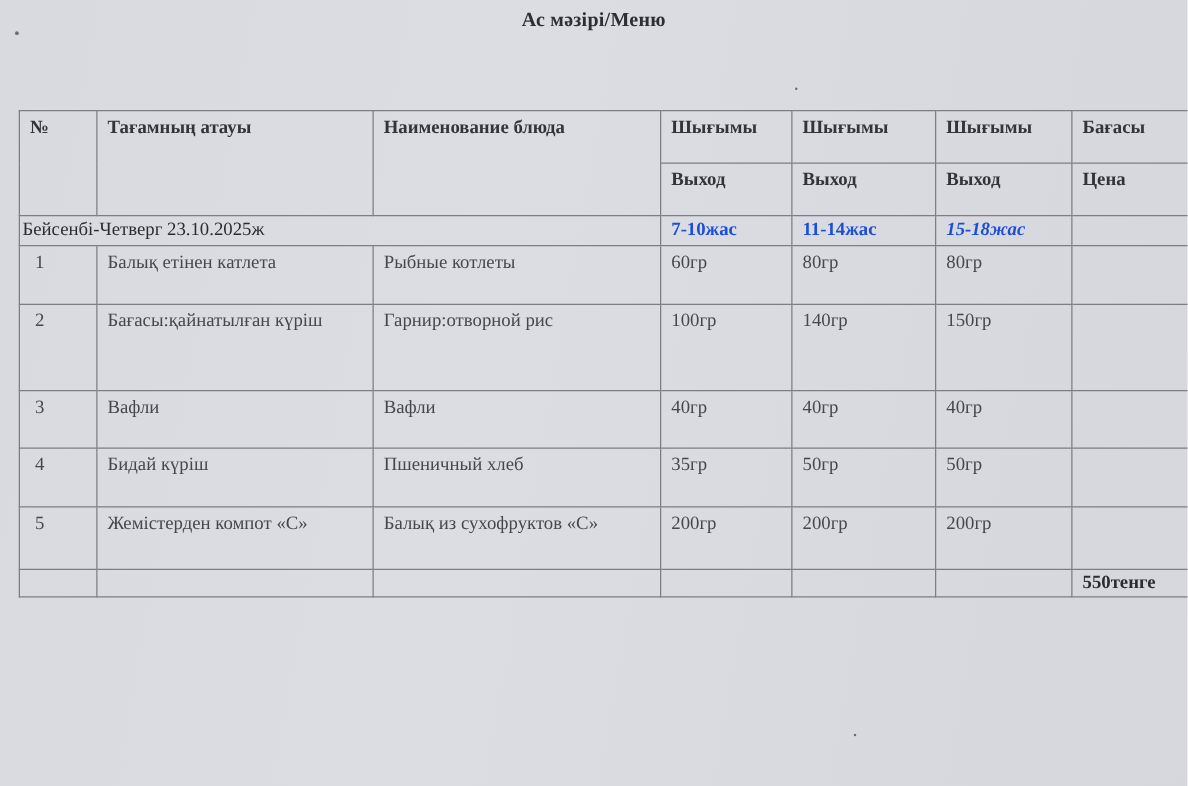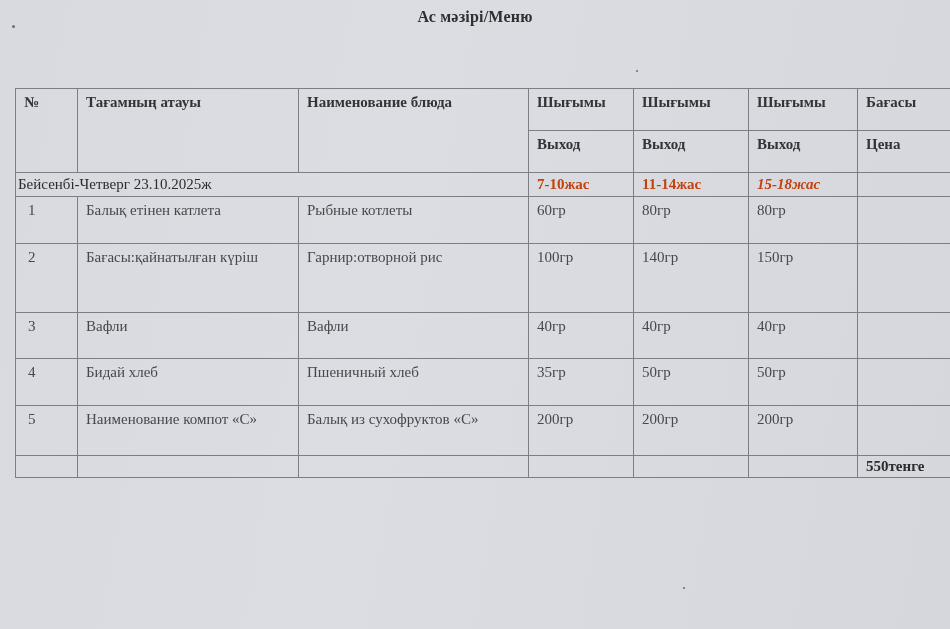--- a/index.html
+++ b/index.html
@@ -49,21 +49,21 @@
   table.menu td {
     border: 1px solid #7d7e84;
     vertical-align: top;
     padding: 4px 6px 0 8px;
     line-height: 19px;
     overflow: hidden;
     white-space: normal;
   }
   .hdr { font-weight: bold; color: #343438; }
   .day { font-weight: normal; color: #2c2c30; padding-left: 2px !important; }
-  .age { font-weight: bold; color: #c2410c; }
+  .age { font-weight: bold; color: #1d4ed8; }
   .num { padding-left: 12px !important; color: #48484d; }
   .txt { color: #47474c; }
   .total { font-weight: bold; color: #2c2c30; text-align: left; }
 </style>
 </head>
 <body>
 
 <div class="page">
 
   <span class="speck" style="left:12px; top:25px;"></span>
@@ -134,31 +134,31 @@
       <td class="txt">Вафли</td>
       <td class="txt">Вафли</td>
       <td class="txt">40гр</td>
       <td class="txt">40гр</td>
       <td class="txt">40гр</td>
       <td class="txt"></td>
     </tr>
 
     <tr style="height:47px">
       <td class="num txt">4</td>
-      <td class="txt">Бидай хлеб</td>
+      <td class="txt">Бидай күріш</td>
       <td class="txt">Пшеничный хлеб</td>
       <td class="txt">35гр</td>
       <td class="txt">50гр</td>
       <td class="txt">50гр</td>
       <td class="txt"></td>
     </tr>
 
     <tr style="height:50px">
       <td class="num txt">5</td>
-      <td class="txt">Наименование компот «С»</td>
+      <td class="txt">Жемістерден компот «С»</td>
       <td class="txt">Балық из сухофруктов «С»</td>
       <td class="txt">200гр</td>
       <td class="txt">200гр</td>
       <td class="txt">200гр</td>
       <td class="txt"></td>
     </tr>
 
     <tr style="height:22px">
       <td></td>
       <td></td>

